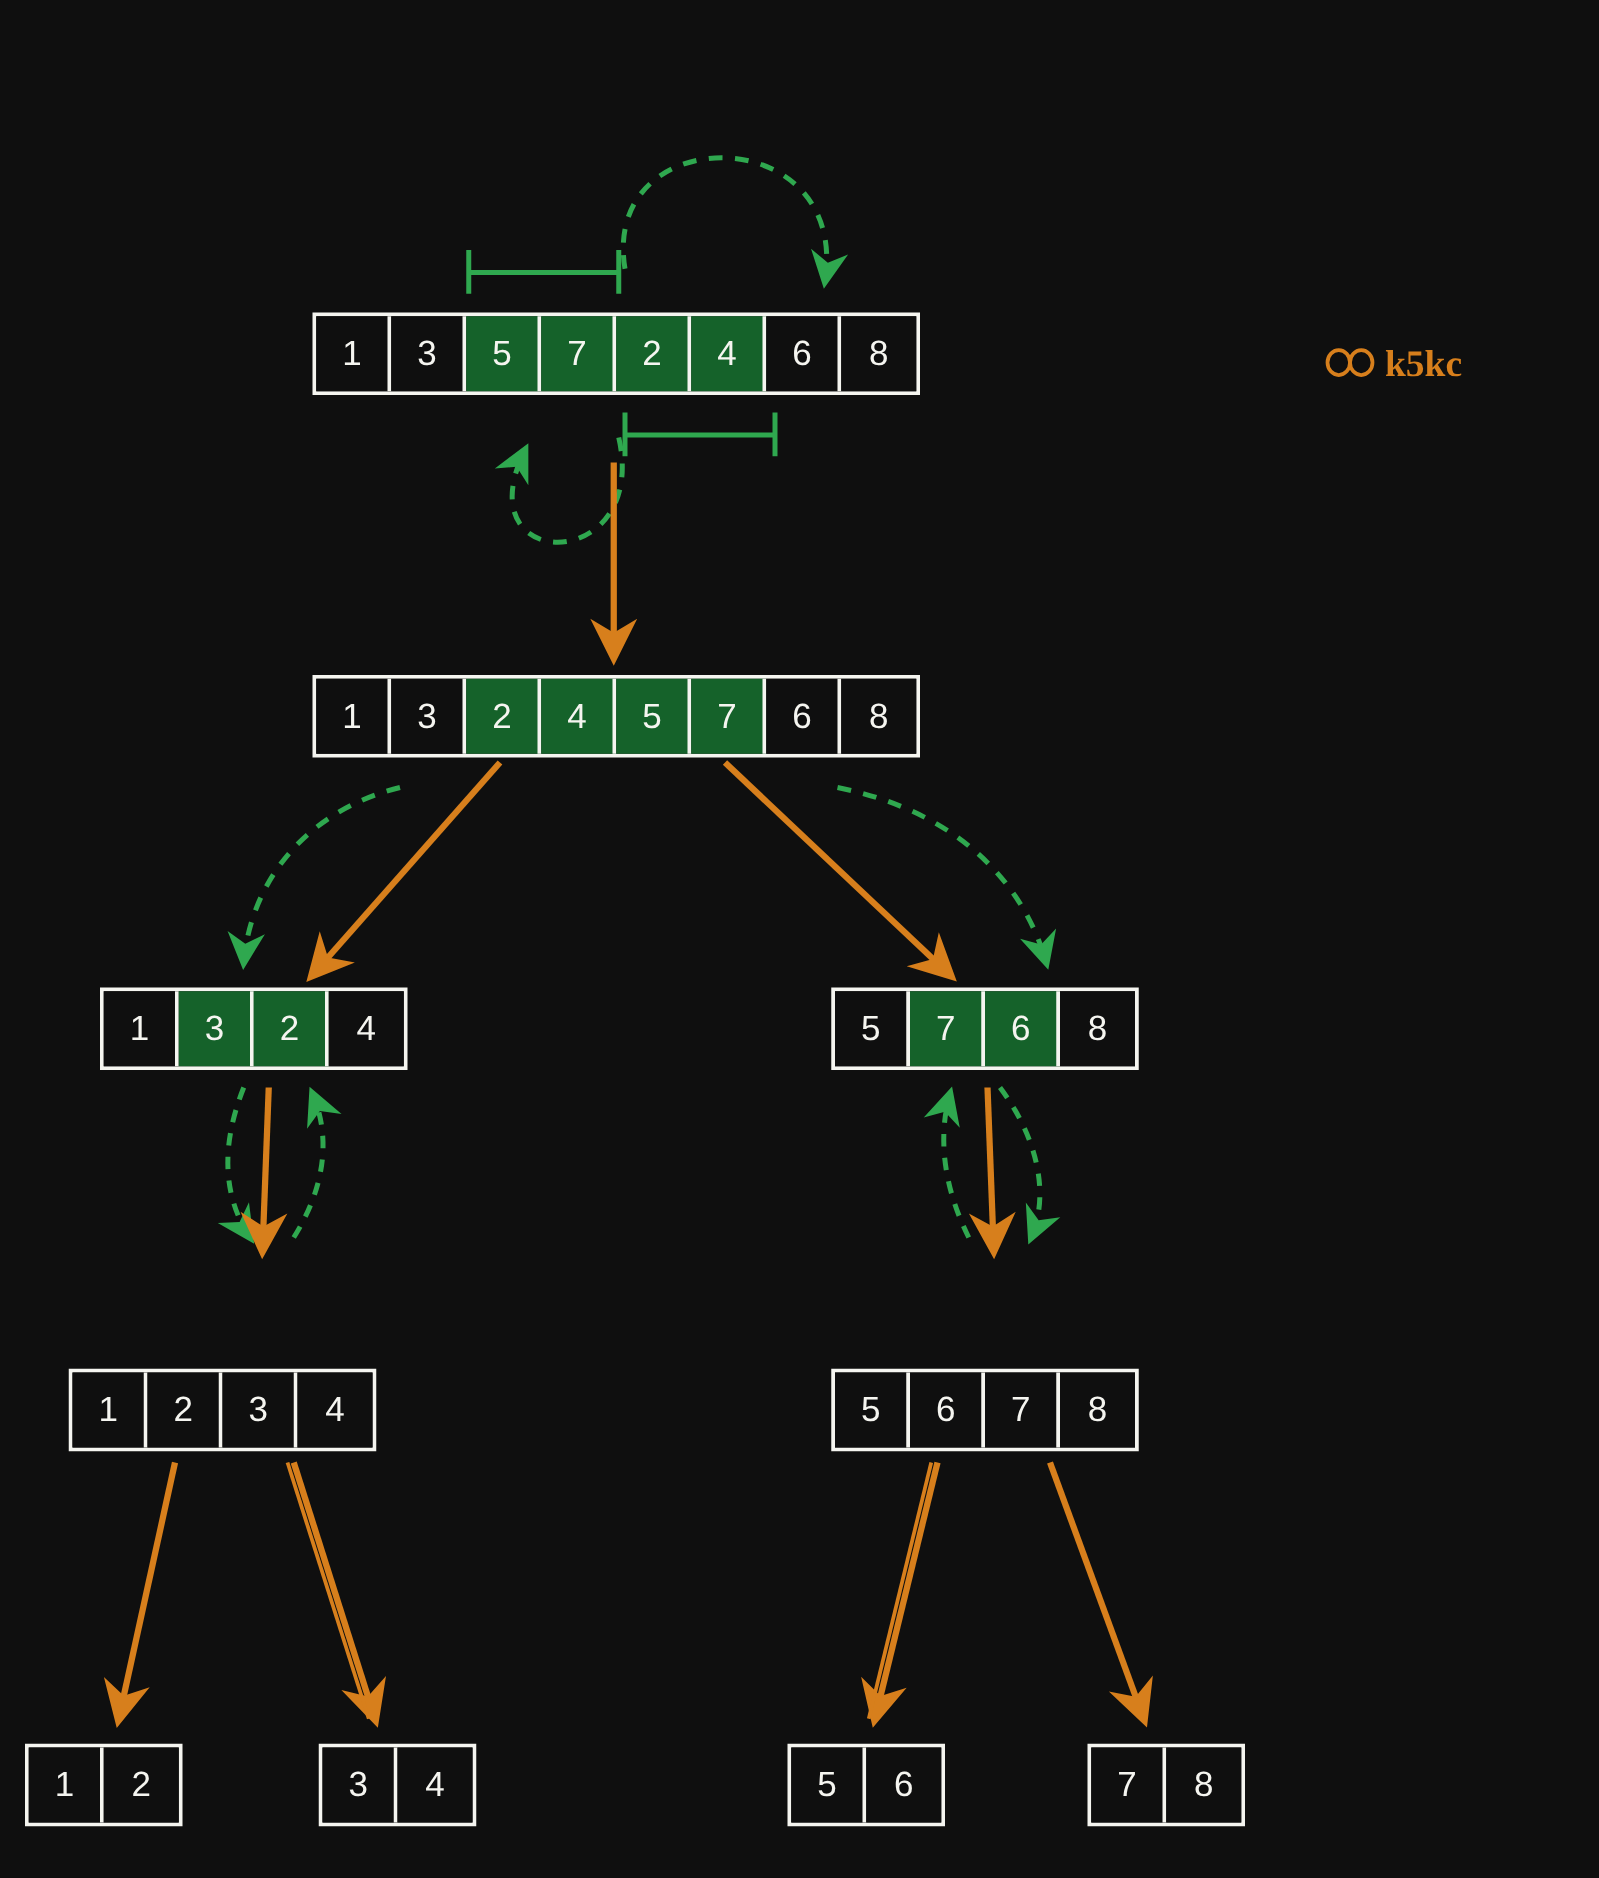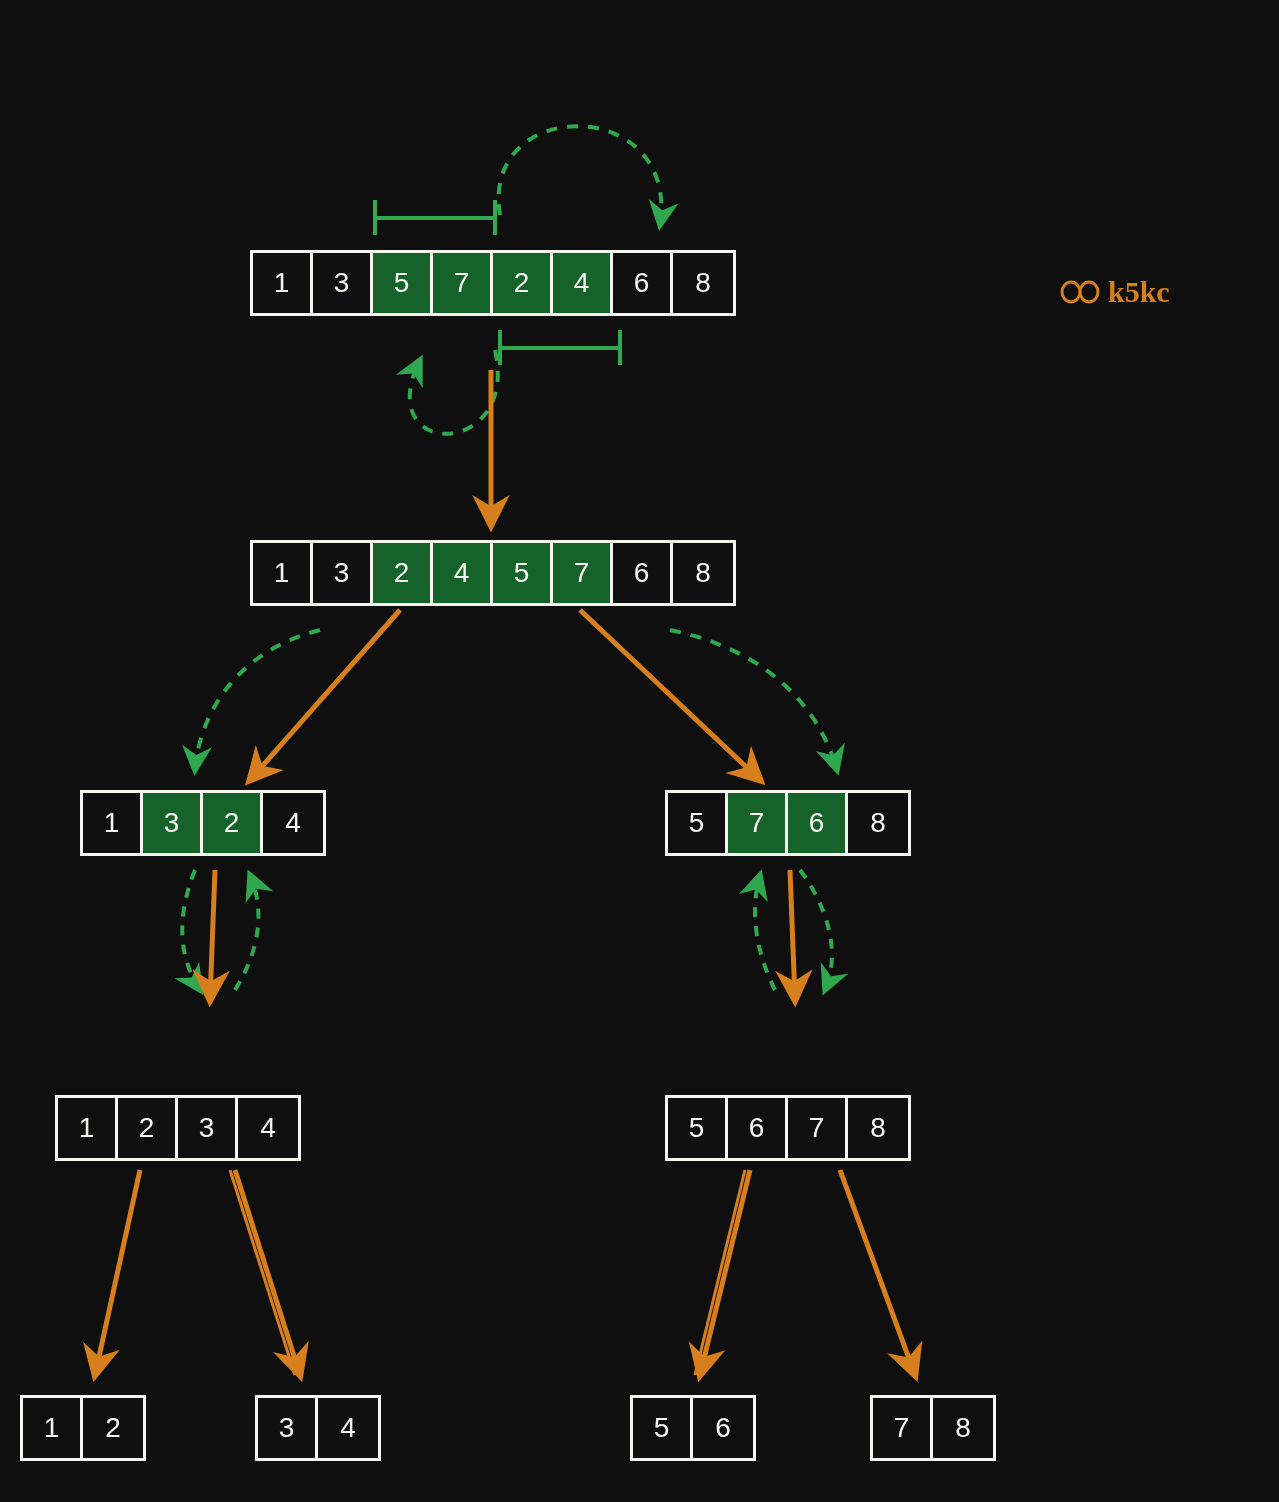--- a/index.html
+++ b/index.html
@@ -34,21 +34,21 @@
   }
   .cell:last-child { border-right: none; }
   .cell.hl { background: #15622a; }
   .watermark {
     position: absolute;
     color: #d77f1c;
     font-family: "Comic Sans MS", "Segoe Script", cursive;
     font-size: 30px;
     font-weight: bold;
     display: flex;
-    align-items: center;
+    align-items: flex-start;
     gap: 8px;
   }
   .watermark svg { display: block; }
   svg.overlay {
     position: absolute;
     left: 0; top: 0;
     width: 1279px;
     height: 1502px;
     pointer-events: none;
   }

